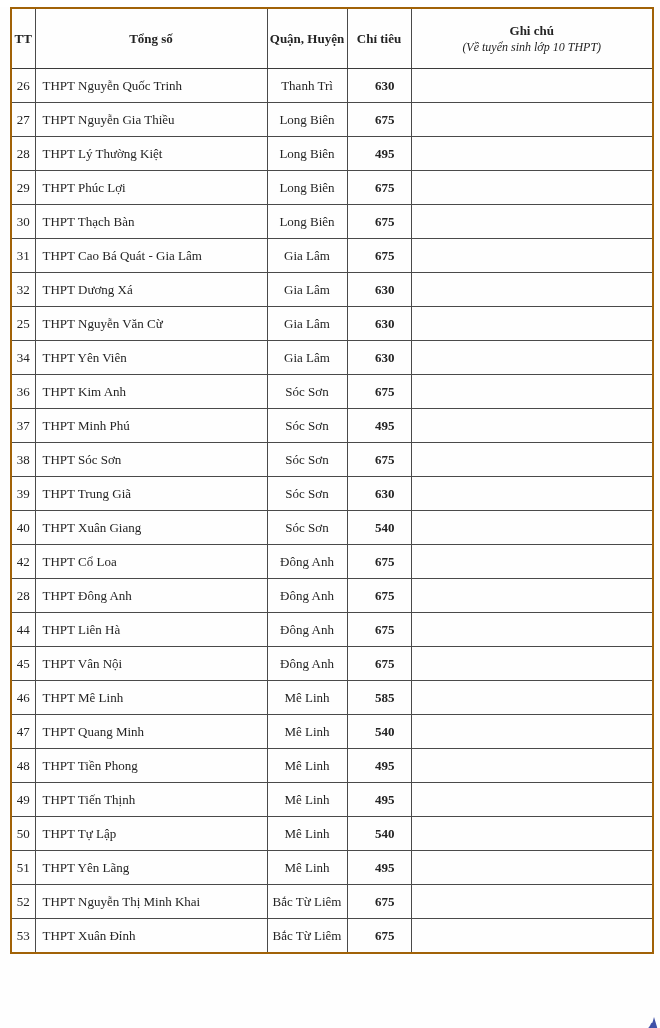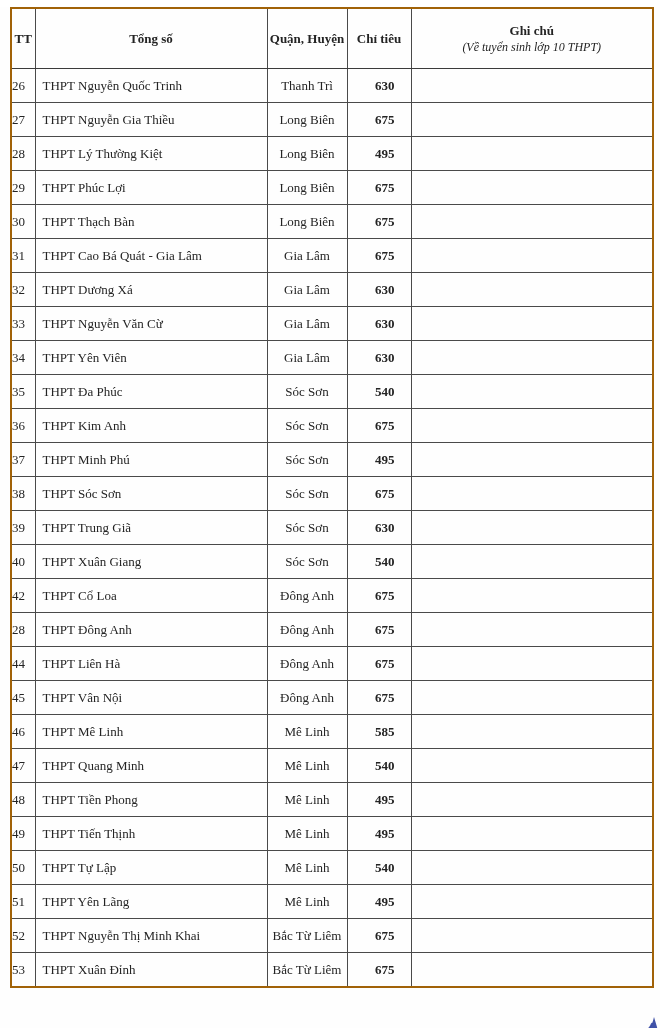--- a/index.html
+++ b/index.html
@@ -34,21 +34,21 @@
     color: #242424;
   }
   .quota-table thead th {
     height: 59px;
     font-weight: bold;
     text-align: center;
     vertical-align: middle;
     border-bottom: 1.5px solid #3b3b3b;
   }
   .quota-table tbody td { height: 33px; vertical-align: middle; }
-  td.col-tt    { }
+  td.col-tt    { text-align: center; }
   td.col-school{ text-align: left; padding-left: 7px; }
   td.col-district { text-align: center; }
   td.col-quota { text-align: right; padding-right: 16px; font-weight: bold; }
   td.col-note  { }
   .note-sub {
     display: block;
     font-weight: normal;
     font-style: italic;
     font-size: 12px;
     margin-top: 1px;
@@ -138,42 +138,35 @@
 
     <tr>
       <td class="col-tt">32</td>
       <td class="col-school">THPT Dương Xá</td>
       <td class="col-district">Gia Lâm</td>
       <td class="col-quota">630</td>
       <td class="col-note"></td>
     </tr>
 
     <tr>
-      <td class="col-tt">33</td>
+      <td class="col-tt">25</td>
       <td class="col-school">THPT Nguyễn Văn Cừ</td>
       <td class="col-district">Gia Lâm</td>
       <td class="col-quota">630</td>
       <td class="col-note"></td>
     </tr>
 
     <tr>
       <td class="col-tt">34</td>
       <td class="col-school">THPT Yên Viên</td>
       <td class="col-district">Gia Lâm</td>
       <td class="col-quota">630</td>
       <td class="col-note"></td>
     </tr>
 
-    <tr>
-      <td class="col-tt">35</td>
-      <td class="col-school">THPT Đa Phúc</td>
-      <td class="col-district">Sóc Sơn</td>
-      <td class="col-quota">540</td>
-      <td class="col-note"></td>
-    </tr>
 
     <tr>
       <td class="col-tt">36</td>
       <td class="col-school">THPT Kim Anh</td>
       <td class="col-district">Sóc Sơn</td>
       <td class="col-quota">675</td>
       <td class="col-note"></td>
     </tr>
 
     <tr>

